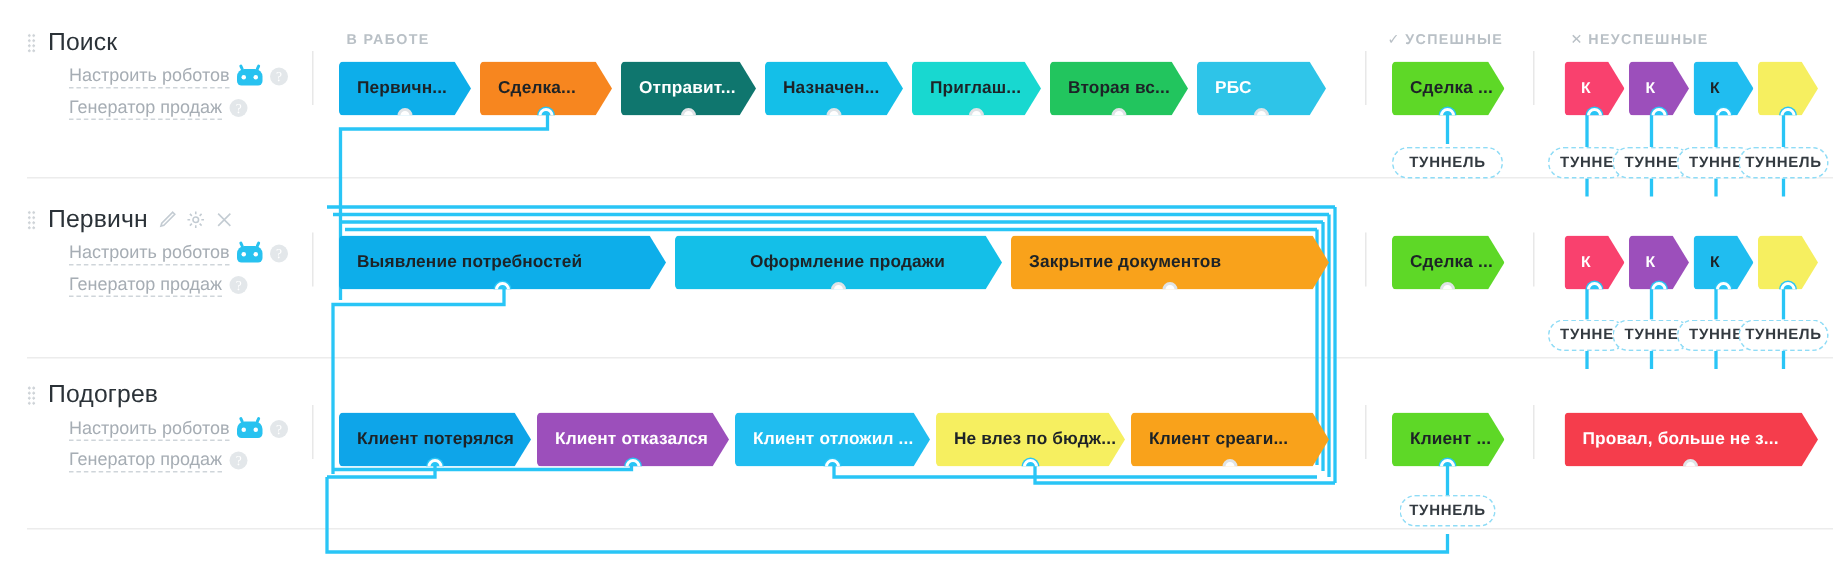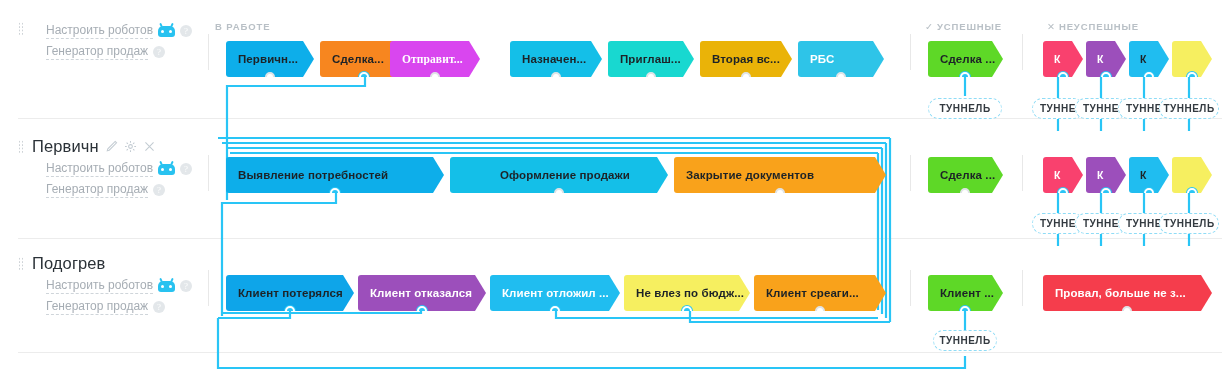--- a/index.html
+++ b/index.html
@@ -89,21 +89,21 @@
     font-size:10px;font-weight:700;letter-spacing:.5px;color:#333a40;z-index:6;
     overflow:hidden;box-sizing:border-box;
   }
   .tunnel span{white-space:nowrap;}
 </style>
 </head>
 <body>
 
 <div id="root">
 
-  <div class="cap" style="left:215px;top:21px;">
+  <div class="cap" style="left:231px;top:21px;">
     <span>В РАБОТЕ</span>
   </div>
   <div class="cap" style="left:925px;top:21px;">
     <span class="gl">✓</span><span>УСПЕШНЫЕ</span>
   </div>
   <div class="cap" style="left:1047px;top:21px;text-align:center;">
     <span class="gl">✕</span><span>НЕУСПЕШНЫЕ</span>
   </div>
 
   <div class="vdiv" style="left:208px;top:34px;height:36px;"></div>
@@ -115,20 +115,23 @@
   <div class="vdiv" style="left:208px;top:270px;height:36px;"></div>
   <div class="vdiv" style="left:910px;top:270px;height:36px;"></div>
   <div class="vdiv" style="left:1022px;top:270px;height:36px;"></div>
 
   <div class="row-sep" style="top:118px;"></div>
   <div class="row-sep" style="top:238px;"></div>
   <div class="row-sep" style="top:352px;"></div>
 
   <div class="side" style="top:18px;">
     <span class="side-grip"></span>
+    <div class="side-title-wrap">
+      <span class="side-title">Поиск</span>
+    </div>
     <div class="side-line">
       <span class="side-link">
           <span>Настроить роботов</span>
         </span>
       <span class="robot">
           <span class="l"></span>
           <span class="r"></span>
         </span>
       <span class="qmark">?</span>
     </div>
@@ -259,33 +262,33 @@
 
   <div id="stage-layer">
       <div class="stage" style="left: 226px; top: 41px; width: 88px; background: rgb(13, 174, 234);">
         <span class="lbl">Первичн...</span>
         <span class="anchor" style="left: 39px;"></span>
       </div>
       <div class="stage" style="left: 320px; top: 41px; width: 88px; background: rgb(247, 134, 31);">
         <span class="lbl">Сделка...</span>
         <span class="anchor on" style="left: 39px;"></span>
       </div>
-      <div class="stage light" style="left: 390px; top: 41px; width: 90px; background: #d946ef; font-family: Liberation Serif, serif;">
+      <div class="stage light" style="left: 414px; top: 41px; width: 90px; background: #0f766e;">
         <span class="lbl">Отправит...</span>
         <span class="anchor" style="left: 40px;"></span>
       </div>
       <div class="stage" style="left: 510px; top: 41px; width: 92px; background: rgb(20, 191, 232);">
         <span class="lbl">Назначен...</span>
         <span class="anchor" style="left: 41px;"></span>
       </div>
       <div class="stage" style="left: 608px; top: 41px; width: 86px; background: rgb(24, 216, 208);">
         <span class="lbl">Приглаш...</span>
         <span class="anchor" style="left: 38px;"></span>
       </div>
-      <div class="stage" style="left: 700px; top: 41px; width: 92px; background: #eab308;">
+      <div class="stage" style="left: 700px; top: 41px; width: 92px; background: #22c55e;">
         <span class="lbl">Вторая вс...</span>
         <span class="anchor" style="left: 41px;"></span>
       </div>
       <div class="stage light" style="left: 798px; top: 41px; width: 86px; background: rgb(46, 196, 232);">
         <span class="lbl">РБС</span>
         <span class="anchor" style="left: 38px;"></span>
       </div>
       <div class="stage" style="left: 928px; top: 41px; width: 75px; background: rgb(94, 216, 39);">
         <span class="lbl">Сделка ...</span>
         <span class="anchor on" style="left: 32px;"></span>

